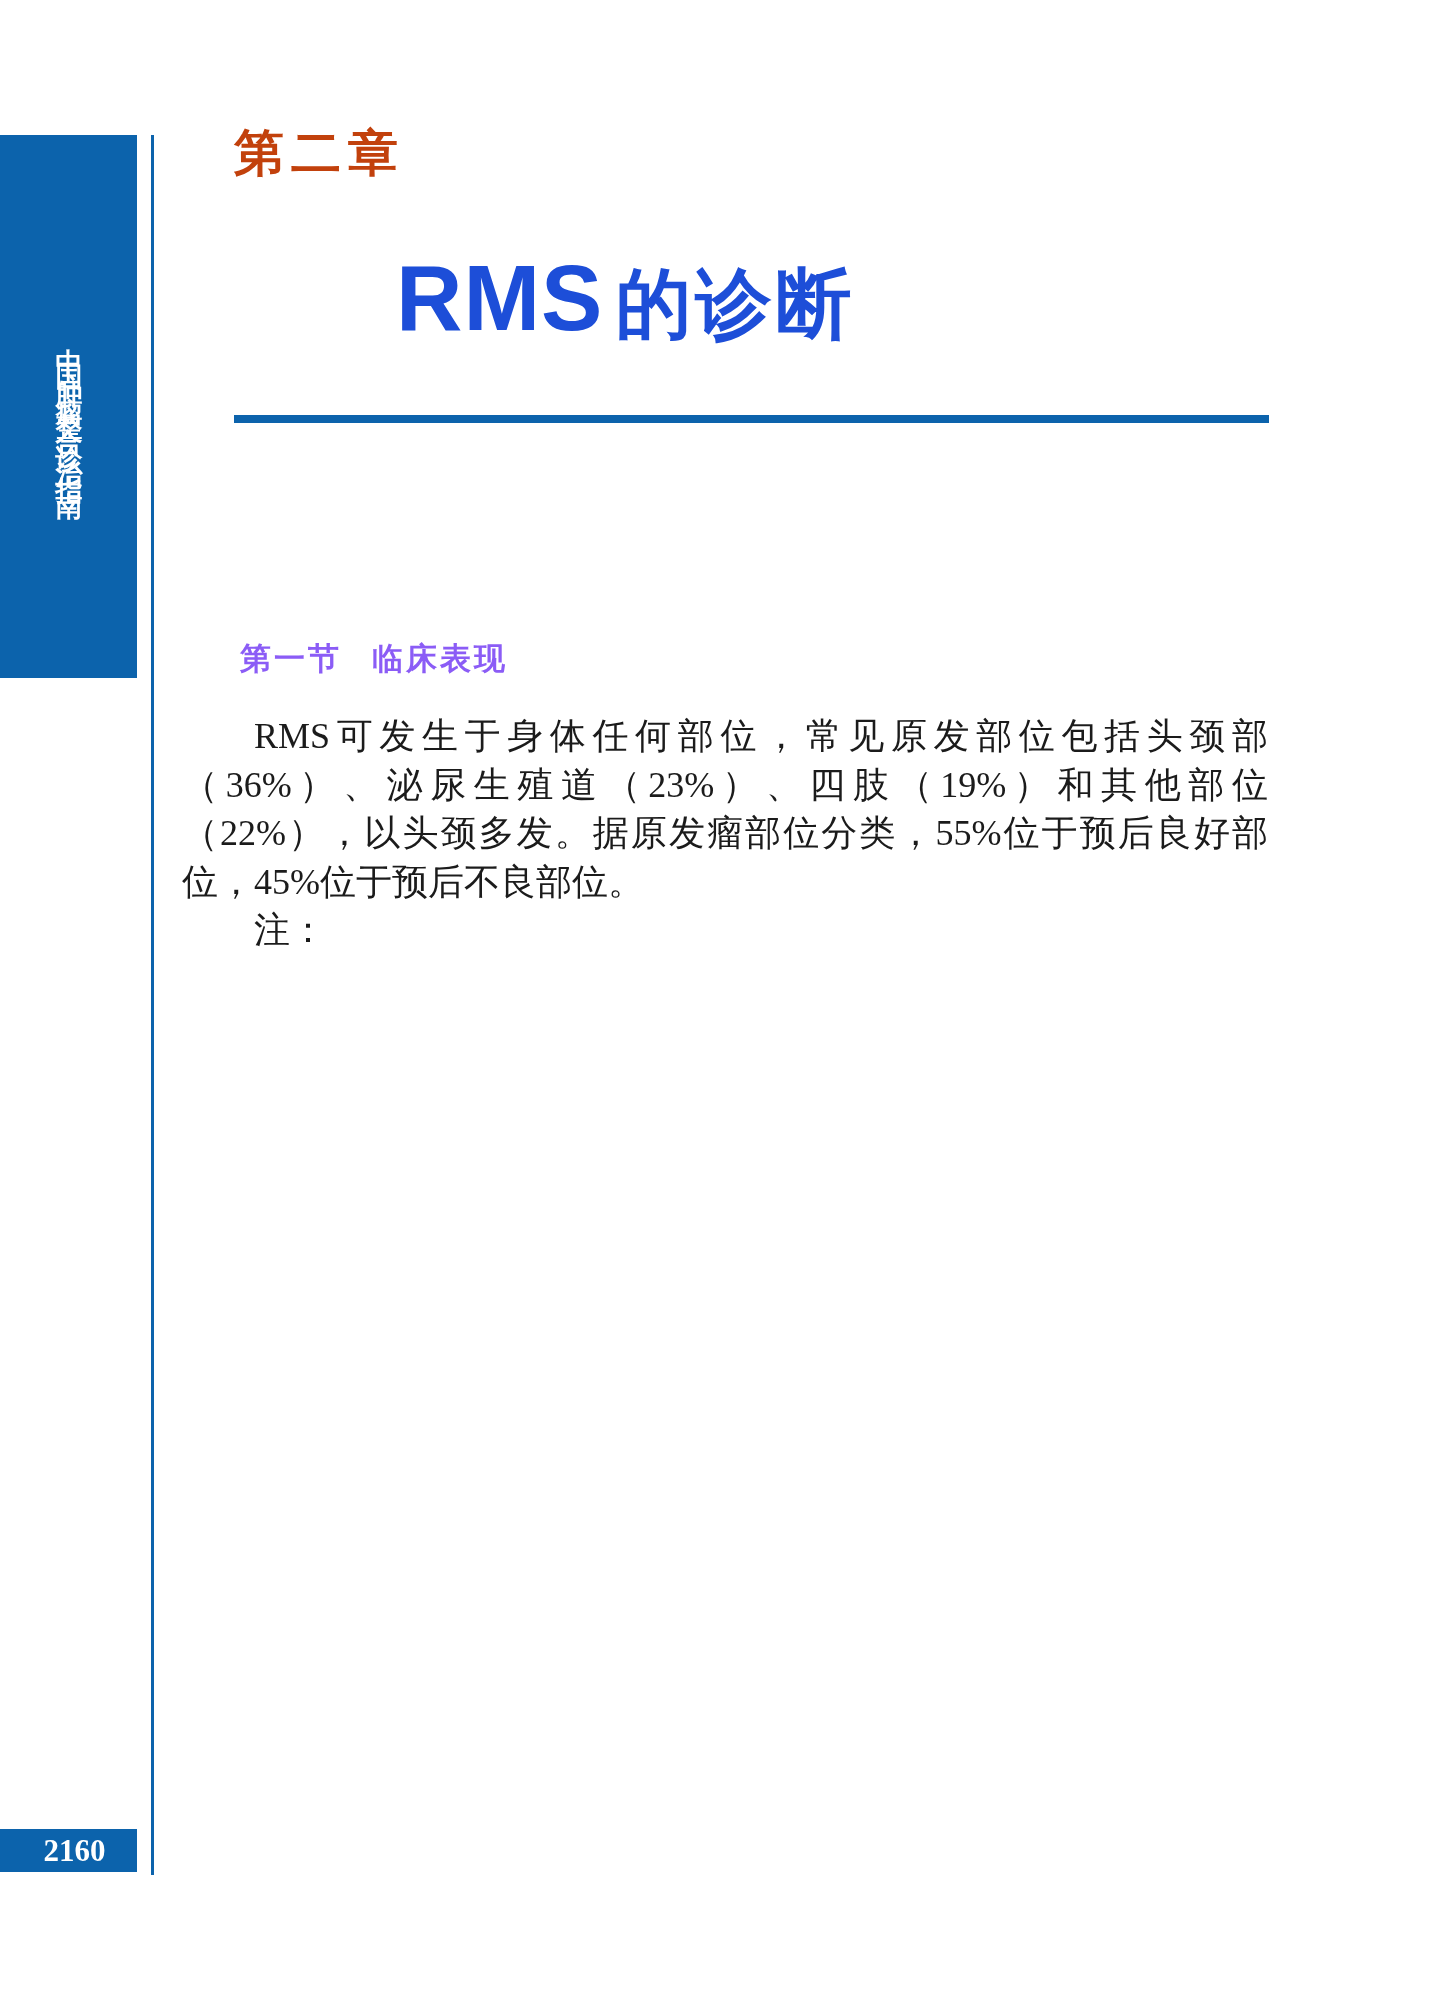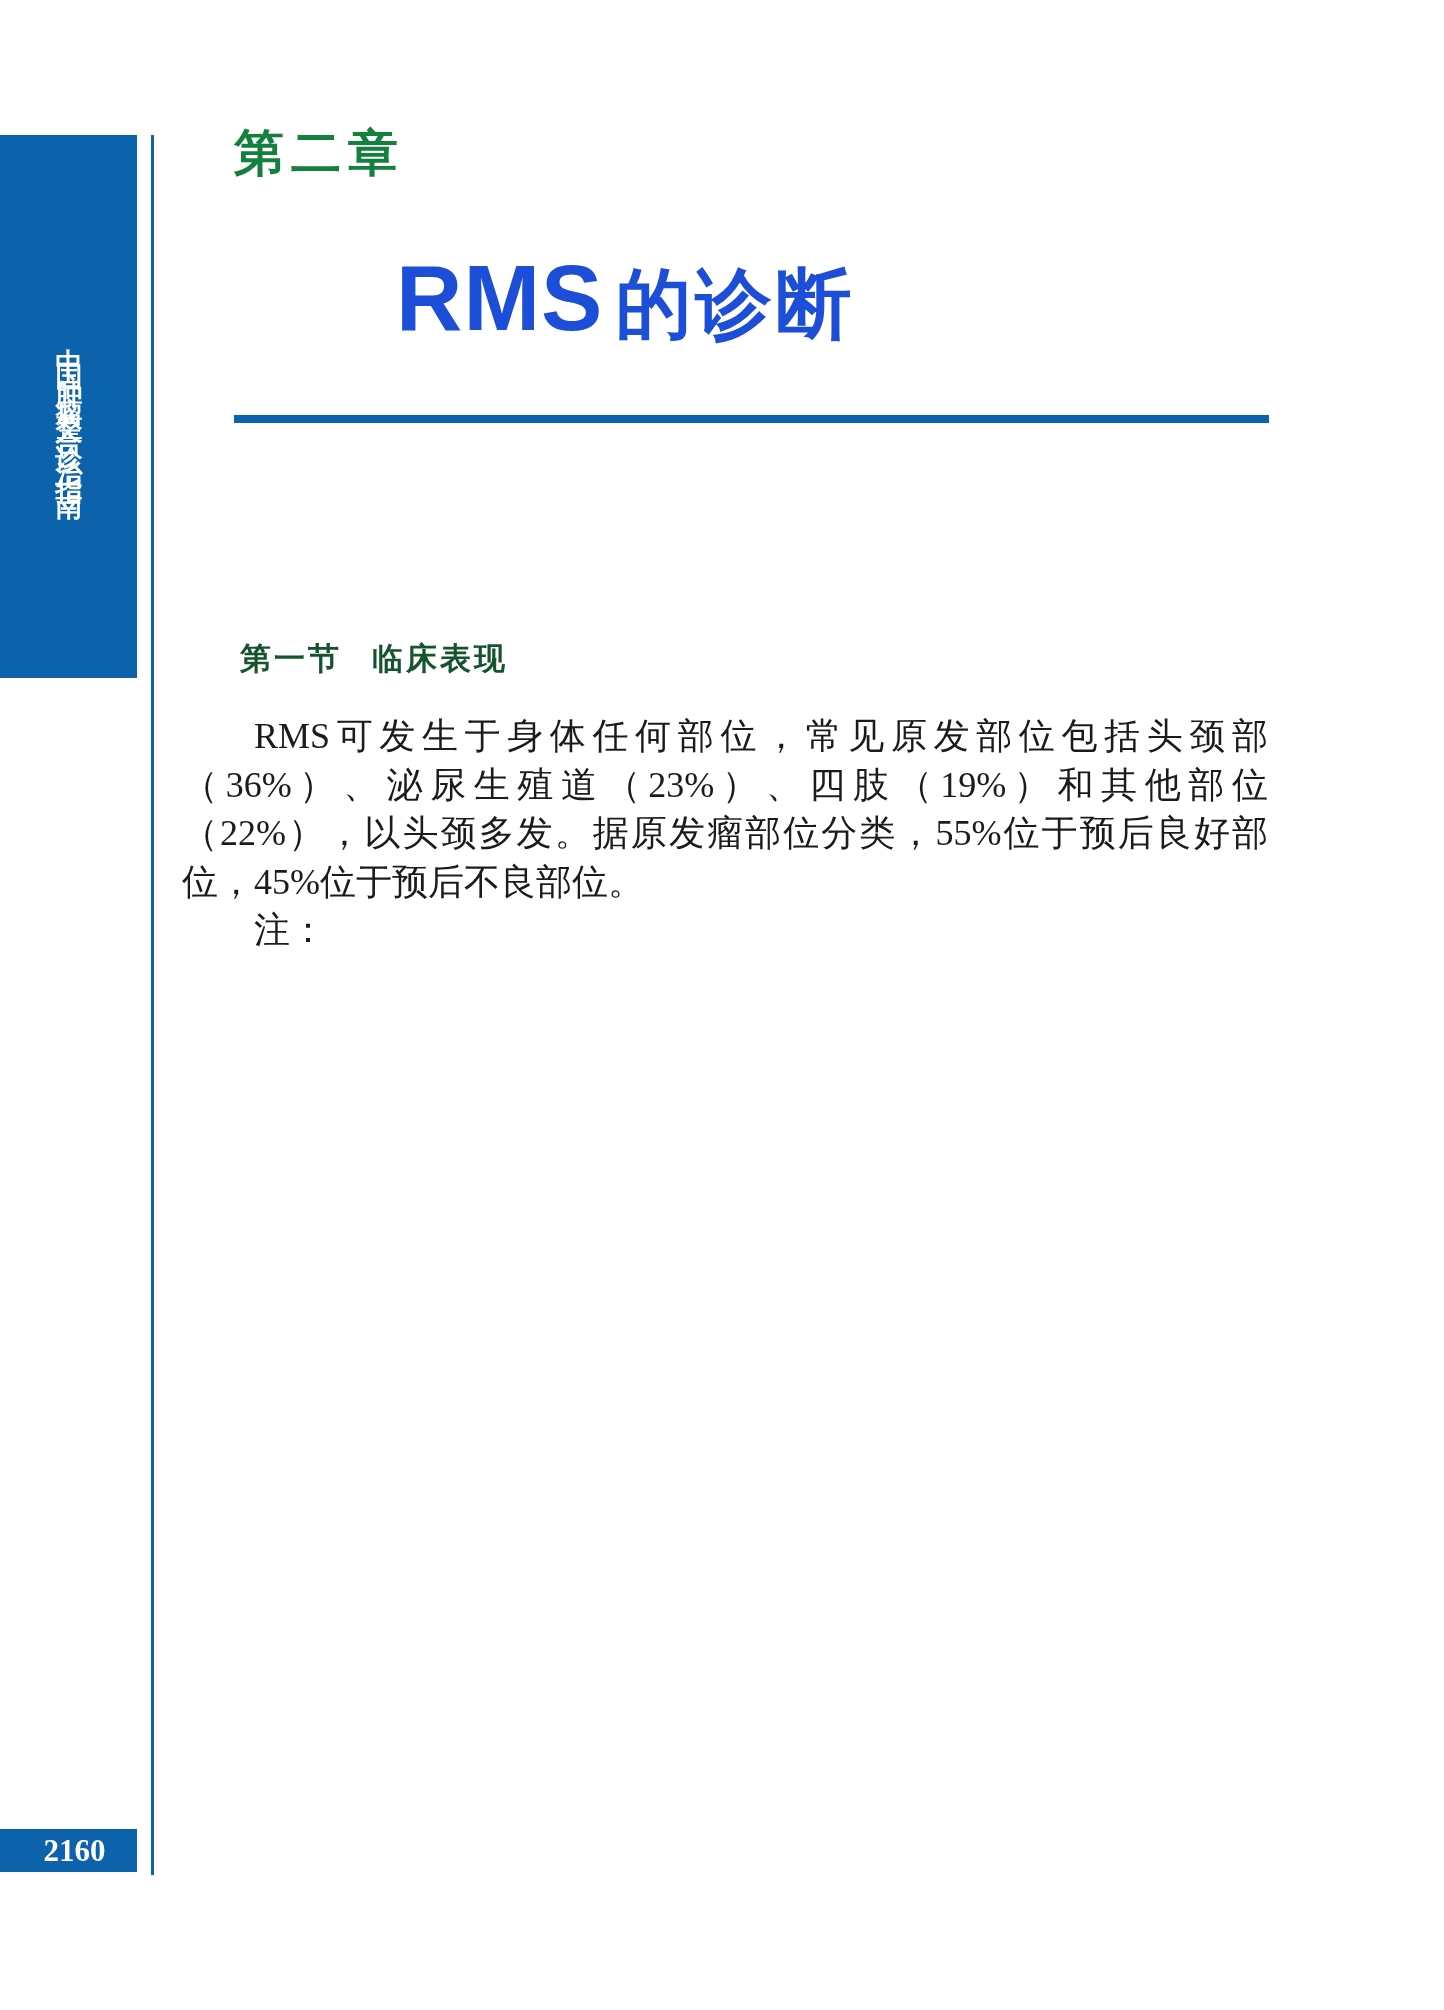--- a/index.html
+++ b/index.html
@@ -54,21 +54,21 @@
   .page-number-box span {
     color: #ffffff;
     font-size: 31px;
     font-weight: bold;
     font-family: "Liberation Serif", "DejaVu Serif", serif;
   }
 
   .chapter-label {
     position: absolute;
     left: 234px; top: 126px;
-    color: #15803d;
+    color: #c2410c;
     font-family: "Liberation Sans", "DejaVu Sans", sans-serif;
     font-size: 50px;
     font-weight: 800;
     letter-spacing: 7px;
     line-height: 1.1;
   }
 
   .chapter-title {
     position: absolute;
     left: 396px; top: 252px;
@@ -84,21 +84,21 @@
   .title-rule {
     position: absolute;
     left: 234px; top: 415px;
     width: 1035px; height: 8px;
     background: #0c63ac;
   }
 
   .section-heading {
     position: absolute;
     left: 240px; top: 638px;
-    color: #14532d;
+    color: #8b5cf6;
     font-size: 31px;
     font-weight: bold;
     font-family: "Liberation Serif", "DejaVu Serif", serif;
     letter-spacing: 3px;
   }
   .section-heading .sec-gap { display: inline-block; width: 30px; }
 
   .body-text {
     position: absolute;
     left: 182px; top: 712px;

